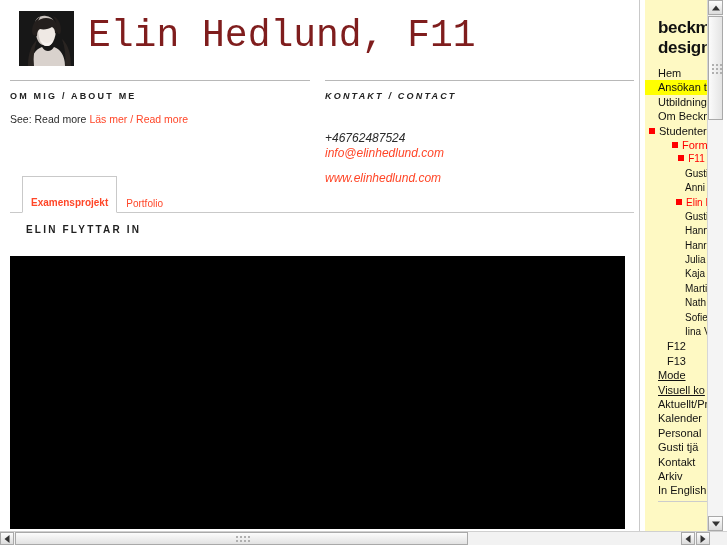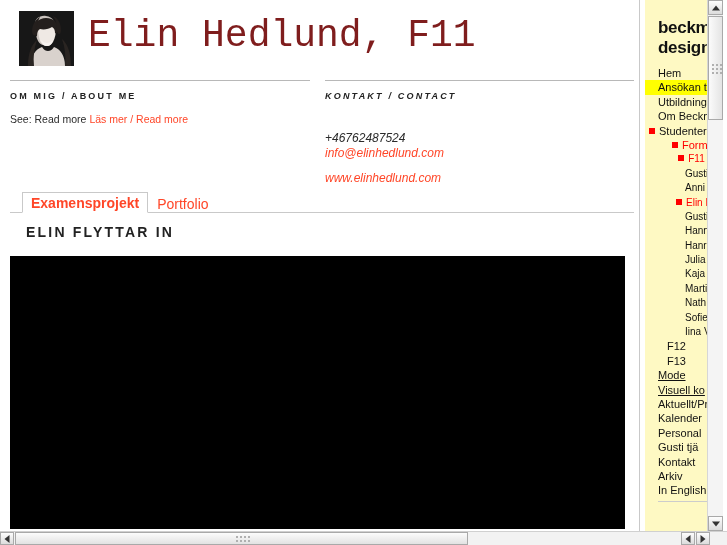--- a/index.html
+++ b/index.html
@@ -48,36 +48,36 @@
   .contact-block{margin-top:30px;font-size:12px;line-height:15px;color:#2a2a2a;}
   .contact-block .ln{display:block;}
   .contact-spacer{height:10px;}
 
   
   .tabsrow{
     position:absolute;left:10px;top:194px;width:624px;height:19px;
   }
   .tabs{position:absolute;left:12px;top:0;display:flex;align-items:flex-end;height:19px;}
   .tab{
-    font-size:14px;color:#ff4628;padding:4px 8px 3px 8px;
+    font-size:10px;color:#ff4628;padding:20px 8px 3px 8px;
     line-height:12px;white-space:nowrap;cursor:pointer;
     border:1px solid transparent;border-bottom:none;background:transparent;
   }
   .tab.active{
     font-weight:bold;
     border:1px solid #c9c9c9;border-bottom:1px solid #fff;
     background:#fff;position:relative;z-index:2;
   }
   .tabs-underline{
     position:absolute;left:0;bottom:0;width:624px;height:1px;background:#c9c9c9;
   }
 
   .proj-title{
     position:absolute;left:10px;top:224px;
-    font-size:14px;font-weight:bold;color:#222;letter-spacing:2.2px;
+    font-size:10px;font-weight:bold;color:#222;letter-spacing:2.2px;
     text-transform:uppercase;
     padding-left:16px;
   }
 
   
   .media{
     position:absolute;left:10px;top:256px;width:615px;height:273px;
     background:#000000;
   }
 

